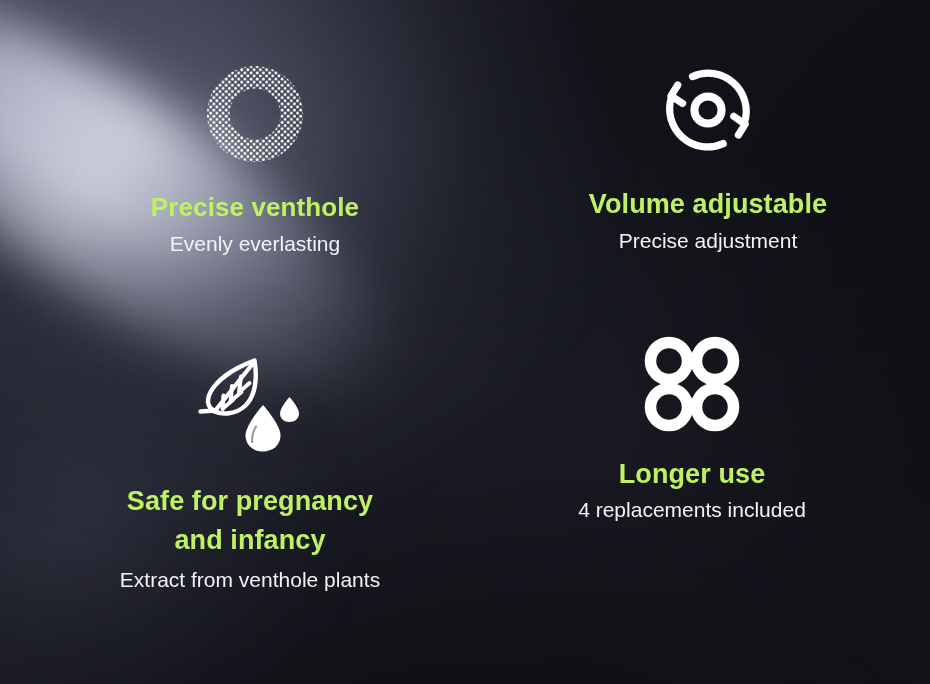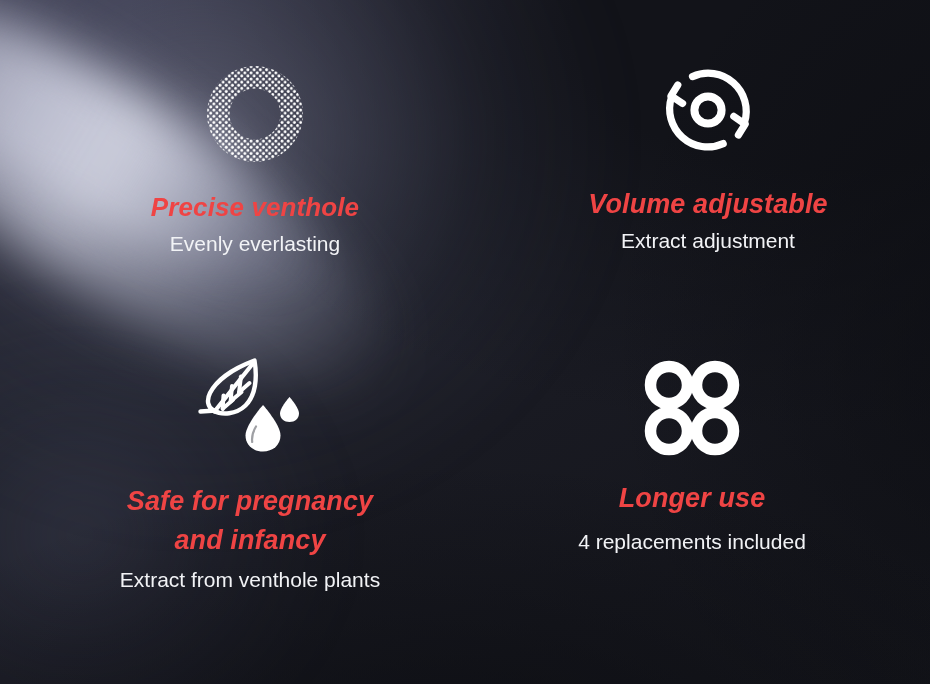--- a/index.html
+++ b/index.html
@@ -93,53 +93,52 @@
   .cell {
     position: absolute;
     display: flex;
     flex-direction: column;
     align-items: center;
     text-align: center;
   }
   .cell-tl { left: 35px;  top: 62px;  width: 440px; }
   .cell-tr { left: 488px; top: 58px;  width: 440px; }
   .cell-bl { left: 30px;  top: 352px; width: 440px; }
-  .cell-br { left: 472px; top: 360px; width: 440px; }
+  .cell-br { left: 472px; top: 336px; width: 440px; }
 
   .icon-wrap {
     display: flex;
     align-items: center;
     justify-content: center;
   }
   .icon-wrap svg { display: block; }
 
   .feature-title {
-    color: #ef4444;
+    color: #bef264;
     font-weight: bold;
     letter-spacing: 0.1px;
     white-space: pre-line;
-    font-style: italic;
   }
   .feature-sub {
     color: #f2f3f6;
     font-weight: normal;
   }
 
   
   .cell-tl .feature-title { font-size: 26px; line-height: 31px; margin-top: 26px; }
   .cell-tl .feature-sub   { font-size: 21px; line-height: 26px; margin-top: 8px; }
 
   .cell-tr .feature-title { font-size: 27px; line-height: 32px; margin-top: 26px; }
   .cell-tr .feature-sub   { font-size: 21px; line-height: 26px; margin-top: 8px; }
 
   .cell-bl .feature-title { font-size: 27px; line-height: 39px; margin-top: 26px; }
   .cell-bl .feature-sub   { font-size: 21px; line-height: 26px; margin-top: 7px; }
 
   .cell-br .feature-title { font-size: 27px; line-height: 32px; margin-top: 26px; }
-  .cell-br .feature-sub   { font-size: 21px; line-height: 26px; margin-top: 15px; }
+  .cell-br .feature-sub   { font-size: 21px; line-height: 26px; margin-top: 7px; }
 </style>
 </head>
 <body>
 
 <div class="poster">
 
   <div class="bg-base"></div>
   <div class="bg-haze"></div>
   <div class="bg-glow-bl"></div>
   <div class="bg-streak"></div>
@@ -181,21 +180,21 @@
 
           <g fill="none" stroke="#ffffff" stroke-width="7.2" stroke-linecap="round" stroke-linejoin="round">
             <polyline points="77.8,58.4 89.2,66.2 82.4,77.0"></polyline>
             <polyline points="26.6,45.4 15.0,37.8 21.8,27.0"></polyline>
           </g>
 
           <circle cx="52" cy="52" r="13.6" fill="none" stroke="#ffffff" stroke-width="8"></circle>
         </svg>
       </div>
       <div class="feature-title">Volume adjustable</div>
-      <div class="feature-sub">Extract adjustment</div>
+      <div class="feature-sub">Precise adjustment</div>
     </div>
 
     <div class="cell cell-bl">
       <div class="icon-wrap">
         <svg width="112" height="104" viewBox="0 0 112 104" aria-hidden="true">
 
           <path d="M60.5 8.5 C63.5 26 61.5 44 51.5 53.5 C42 62.5 28 63.5 19.5 58.5 C13.5 55 12.5 48 16 41 C22 29 38 17 60.5 8.5 Z" fill="none" stroke="#ffffff" stroke-width="4.4" stroke-linejoin="round" stroke-linecap="round"></path>
 
           <path d="M58.5 12 L20.5 59.5" fill="none" stroke="#ffffff" stroke-width="4.2" stroke-linecap="round"></path>
 

